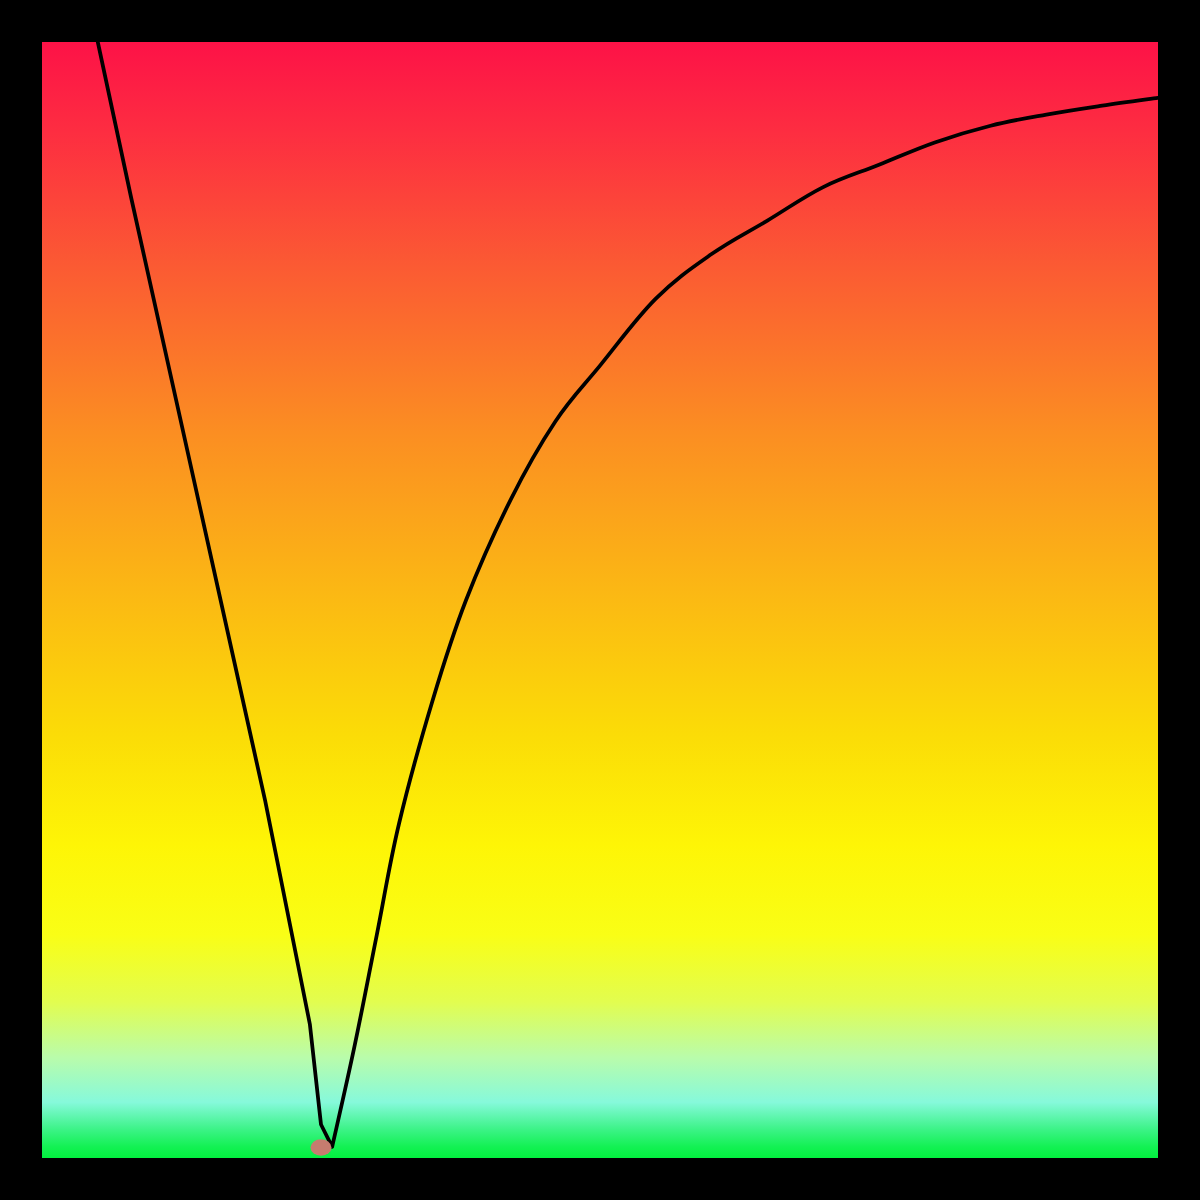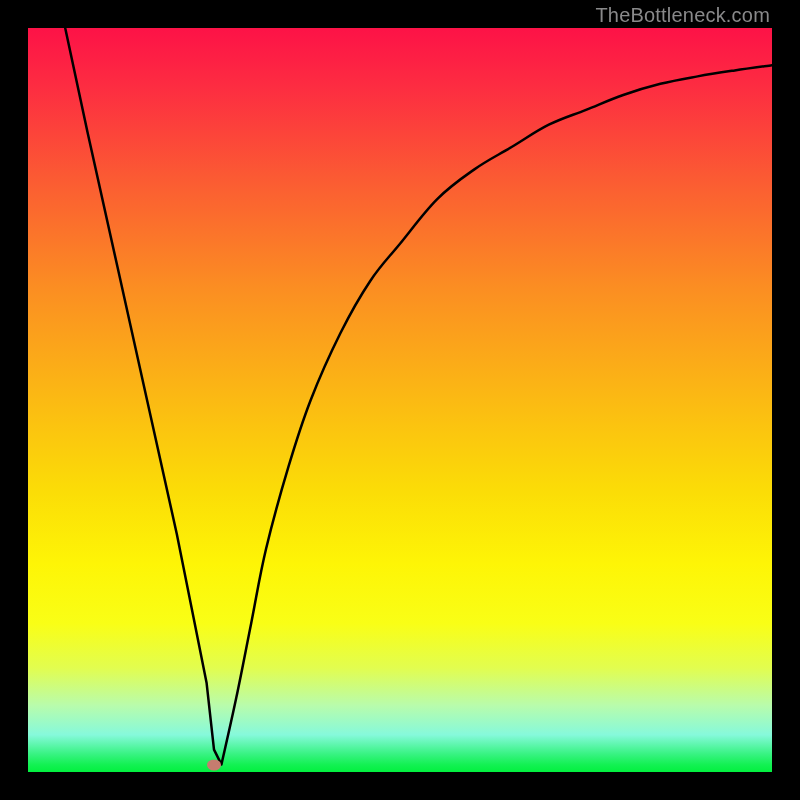--- a/index.html
+++ b/index.html
@@ -87,15 +87,14 @@
     </svg>
 
     <svg class="curve-svg" viewBox="0 0 744 744" preserveAspectRatio="none">
       <path id="curve-path" d="M 37.20 0.00 L 59.52 104.16 L 89.28 238.08 L 119.04 372.00 L 148.80 505.92 L 163.68 580.32 L 178.56 654.72 L 186.00 721.68 L 193.44 736.56 L 193.44 736.56 C 196.12 724.51, 202.96 695.04, 208.32 669.60 C 213.68 644.16, 217.84 621.98, 223.20 595.20 C 228.56 568.42, 231.38 548.92, 238.08 520.80 C 244.78 492.68, 252.36 465.74, 260.40 438.96 C 268.44 412.18, 273.35 396.11, 282.72 372.00 C 292.09 347.89, 301.77 326.47, 312.48 305.04 C 323.19 283.61, 331.53 269.03, 342.24 252.96 C 352.95 236.89, 359.95 230.49, 372.00 215.76 C 384.05 201.03, 395.81 184.51, 409.20 171.12 C 422.59 157.73, 433.01 150.73, 446.40 141.36 C 459.79 131.99, 470.21 127.08, 483.60 119.04 C 496.99 111.00, 507.41 103.42, 520.80 96.72 C 534.19 90.02, 544.61 87.20, 558.00 81.84 C 571.39 76.48, 581.81 71.65, 595.20 66.96 C 608.59 62.27, 619.01 59.15, 632.40 55.80 C 645.79 52.45, 656.21 50.77, 669.60 48.36 C 682.99 45.95, 693.41 44.42, 706.80 42.41 C 720.19 40.40, 737.30 38.14, 744.00 37.20 " fill="none" stroke="#000000" stroke-width="2.5" stroke-linejoin="round" stroke-linecap="round"></path>
     </svg>
 
     <div id="marker" class="marker" style="left: 186px; top: 736.56px; background: rgb(198, 124, 111);"></div>
 
   </div>
 
-  <div class="watermark">TheBottleneck.com</div>
 
 </div>
 
 </body></html>

